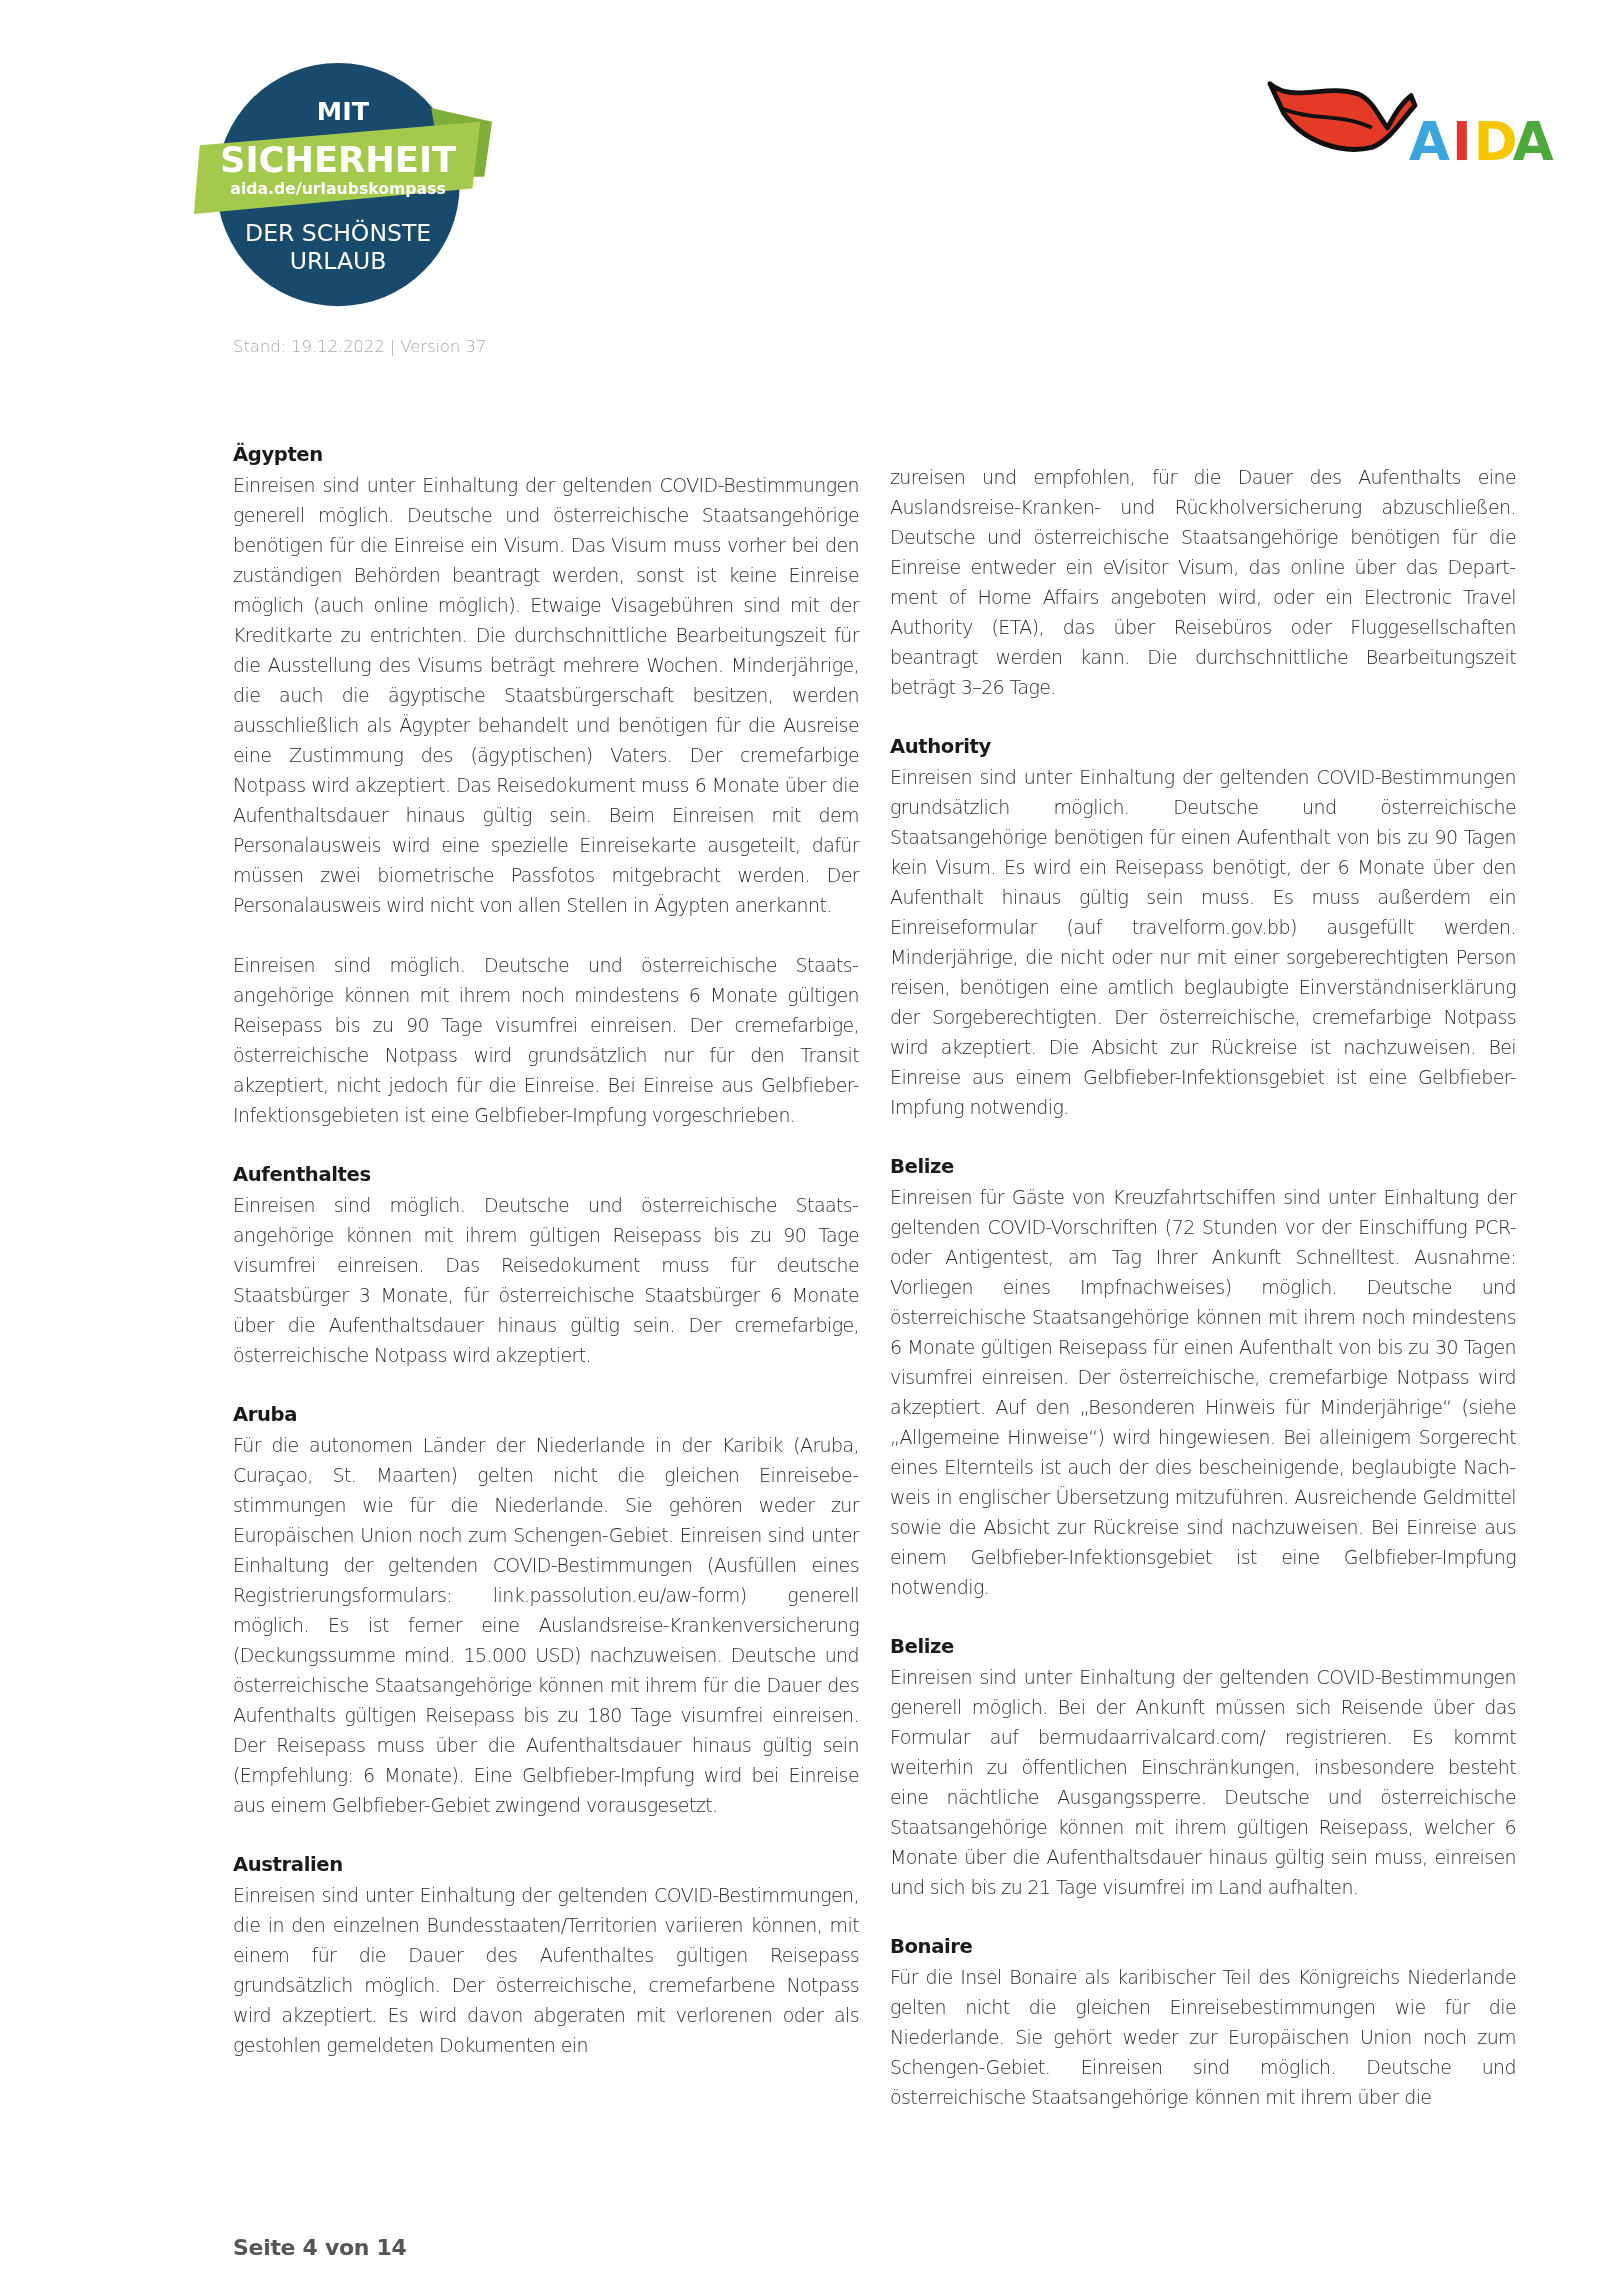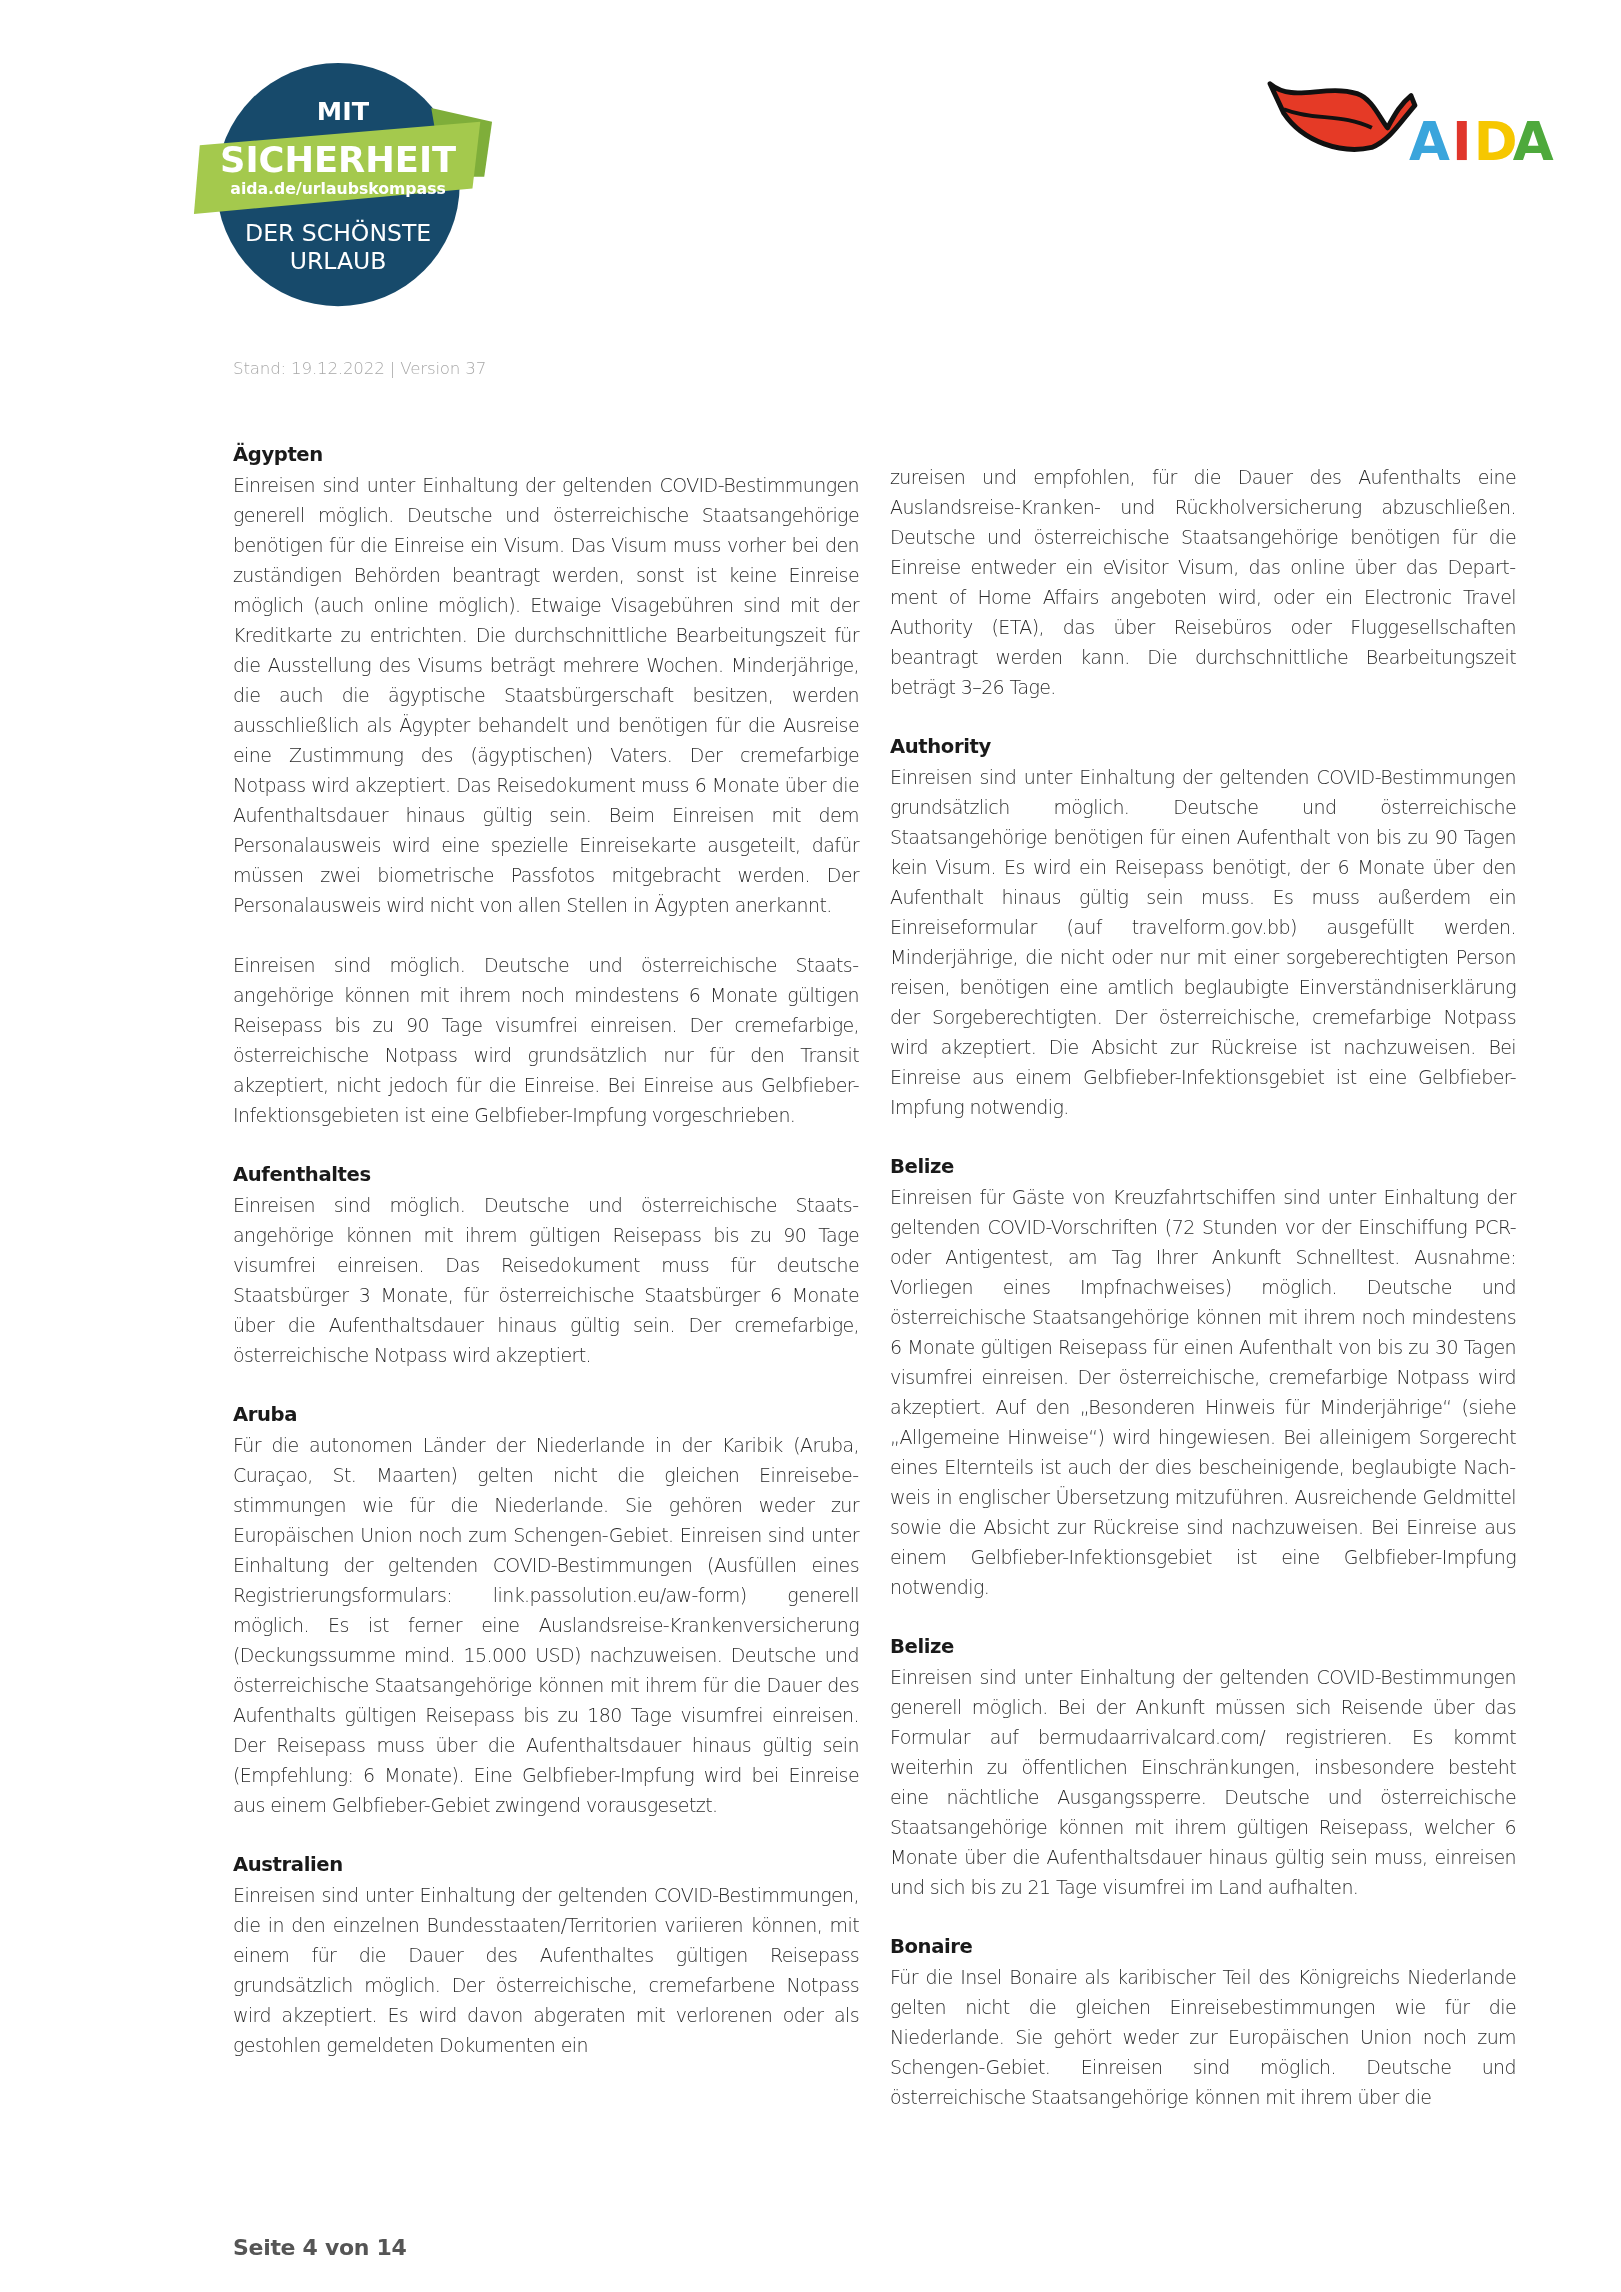--- a/index.html
+++ b/index.html
@@ -1,21 +1,21 @@
 <!DOCTYPE html>
 <html><head>
   <meta charset="utf-8">
   <style>
     html, body { margin: 0; padding: 0; background: #ffffff; }
     body { width: 1621px; height: 2293px; position: relative; overflow: hidden;
            font-family: "Liberation Sans", "DejaVu Sans", sans-serif; color: #222; }
     .badge { position: absolute; left: 186px; top: 59px; width: 314px; height: 255px; }
     .logo { position: absolute; left: 1264px; top: 74px; width: 294px; height: 93px; }
     .stand { position: absolute; left: 233px; top: 336px; font-size: 16.7px; color: #a8a8a8;
-             font-family: "DejaVu Sans", sans-serif; font-weight: 300; letter-spacing: -0.2px; margin-top: 22px; }
+             font-family: "DejaVu Sans", sans-serif; font-weight: 300; letter-spacing: -0.2px; }
     .col { position: absolute; top: 440px; width: 626px; font-family: "DejaVu Sans", sans-serif;
            font-size: 19px; line-height: 30px; color: #2a2a2a; letter-spacing: -0.6px;
            text-align: justify; hyphens: manual; }
     .col-left { left: 233px; }
     .col-right { left: 890px; margin-top: 22px; }
     .section { margin-bottom: 30px; }
     .section h3 { margin: 0; font-size: 19.6px; font-weight: bold; color: #1a1a1a;
                   line-height: 30px; letter-spacing: -0.4px; }
     .section p { margin: 0; font-weight: 300; }
     .footer { position: absolute; left: 233px; top: 2235px; font-size: 22px; font-weight: bold;

